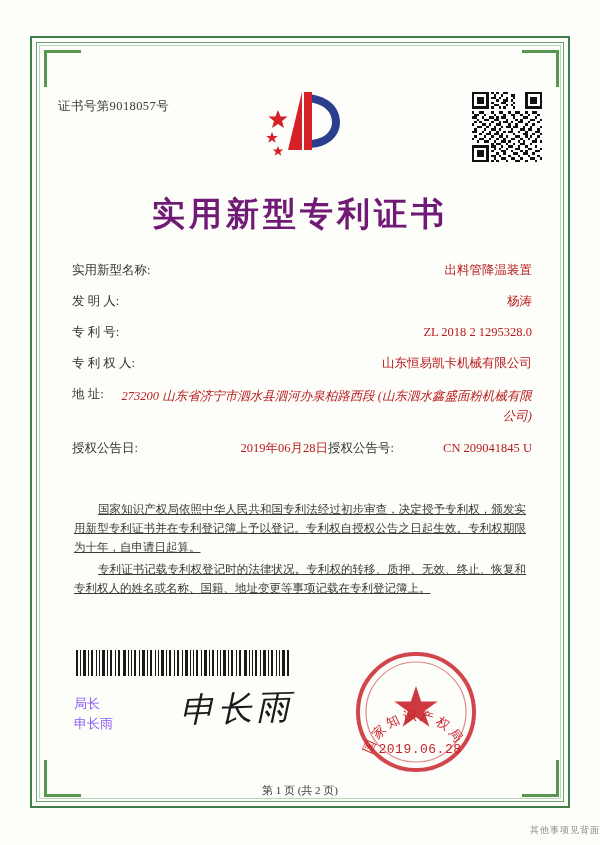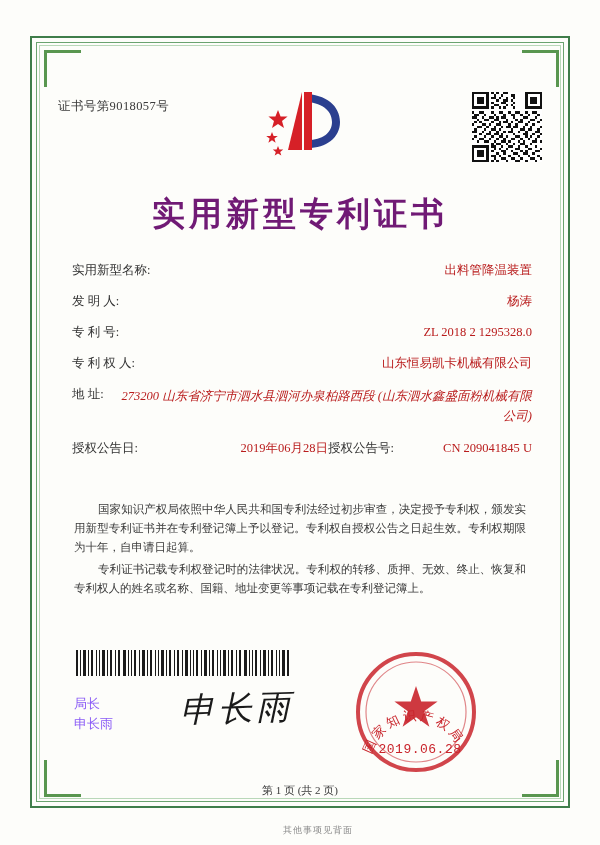--- a/index.html
+++ b/index.html
@@ -125,20 +125,21 @@
   
   .para {
     position: absolute;
     left: 74px;
     width: 452px;
     font-size: 11.5px;
     line-height: 19px;
     text-align: justify;
     color: #3a3a3a;
     text-indent: 24px;
+    text-decoration: underline;
   }
   .para.p1 { top: 500px; }
   .para.p2 { top: 560px; }
 
   
   .barcode {
     position: absolute;
     left: 74px; top: 650px;
     width: 218px; height: 26px;
   }
@@ -183,21 +184,21 @@
   .page-no {
     position: absolute;
     left: 0; right: 0; top: 783px;
     text-align: center;
     font-size: 11px;
     color: #3a3a3a;
   }
   .footnote {
     position: absolute;
     left: 0; right: 0; top: 824px;
-    text-align: center;
+    text-align: right;
     font-size: 9px;
     color: #8a8a8a;
     letter-spacing: 1px;
     margin-left: 36px;
   }
 </style>
 </head>
 <body>
 
 <div class="page">

